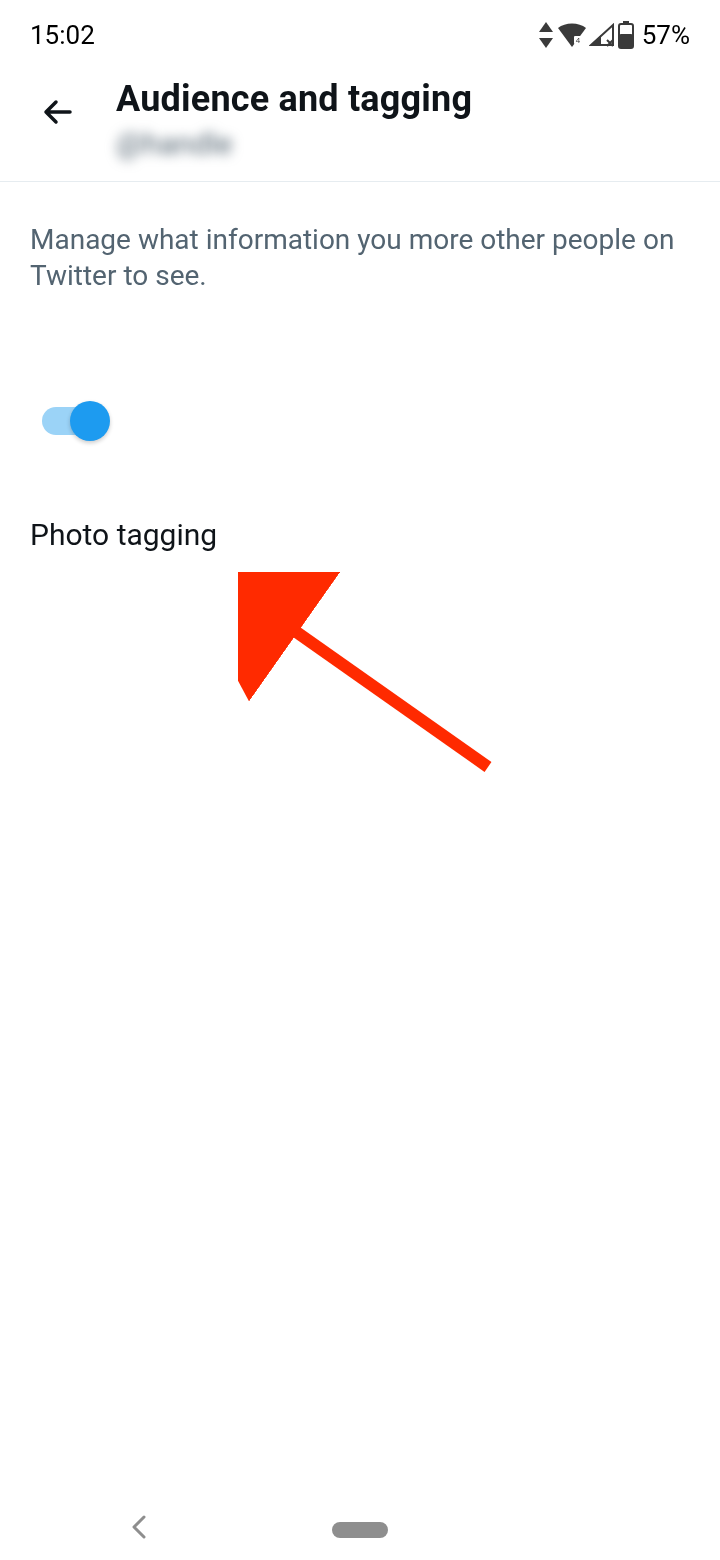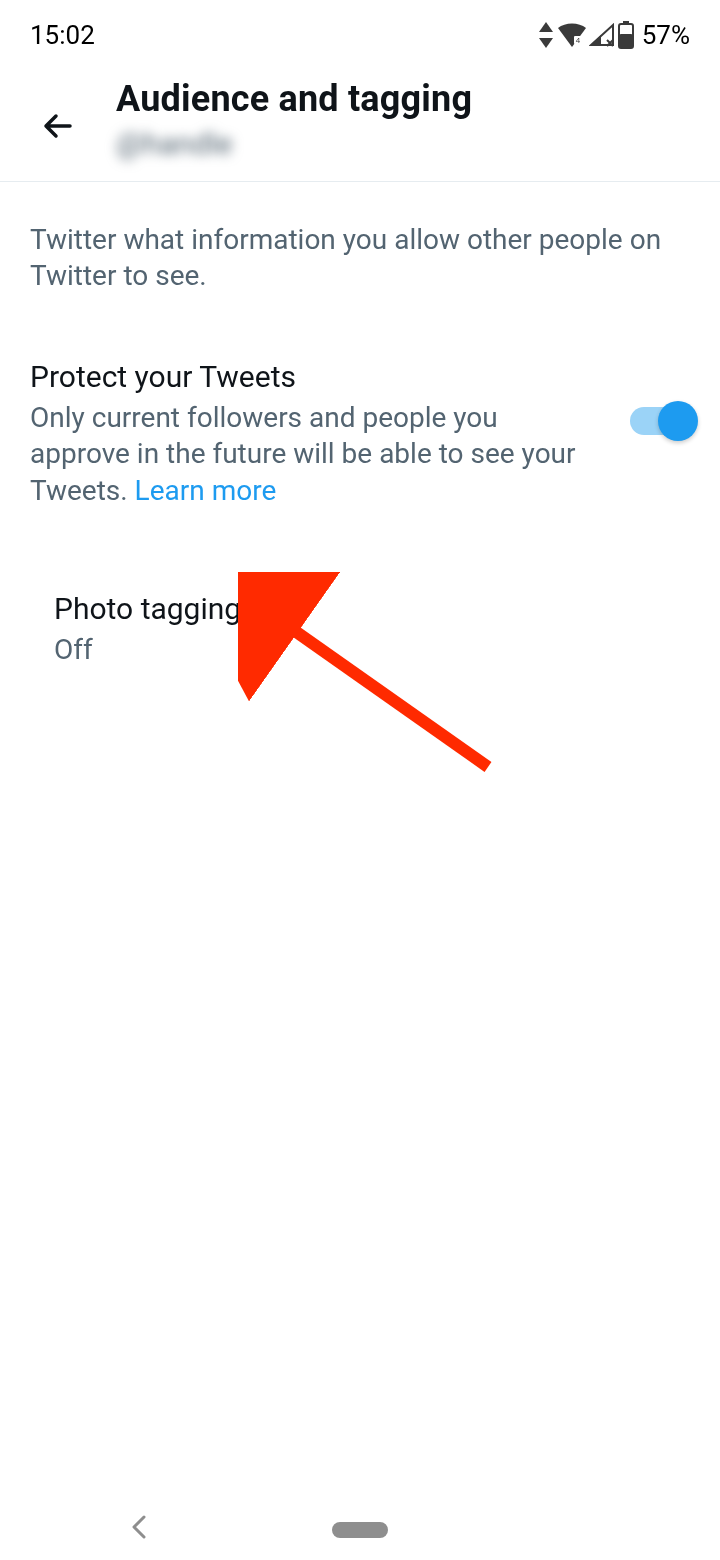--- a/index.html
+++ b/index.html
@@ -23,21 +23,21 @@
     }
     .status-right {
       display: flex;
       align-items: center;
       gap: 2px;
     }
     .status-right svg { display: block; }
     .battery-text { font-size: 26px; margin-left: 5px; }
     .appbar {
       display: flex;
-      align-items: center;
+      align-items: flex-start;
       padding: 18px 20px 20px 36px;
       border-bottom: 1px solid #e6ecf0;
     }
     .back-btn {
       width: 44px; height: 44px;
       margin-top: 12px;
       margin-right: 36px;
       display: flex; align-items: center; justify-content: center;
       flex-shrink: 0;
     }
@@ -95,21 +95,21 @@
       border-radius: 14px;
     }
     .switch-knob {
       position: absolute;
       top: -6px; right: -8px;
       width: 40px; height: 40px;
       border-radius: 50%;
       background: #1d9bf0;
       box-shadow: 0 2px 4px rgba(0,0,0,0.2);
     }
-    .item2 { padding-top: 54px; margin-left: 24px; }
+    .item2 { padding-top: 54px; }
     .annot-arrow {
       position: absolute;
       left: 238px; top: 572px;
       pointer-events: none;
     }
     .navbar {
       position: absolute;
       bottom: 0; left: 0; right: 0;
       height: 60px;
       display: flex;
@@ -162,40 +162,33 @@
     <svg width="40" height="40" viewBox="0 0 40 40">
         <path d="M32 20 H8 M8 20 L18 10 M8 20 L18 30" stroke="#0f1419" stroke-width="3.5" fill="none" stroke-linecap="round" stroke-linejoin="round"></path>
       </svg>
   </div>
   <div class="appbar-titles">
     <div class="appbar-title">Audience and tagging</div>
     <div class="appbar-sub">@handle</div>
   </div>
 </div>
 
-<div class="section-desc">Twitter what information you allow other people on Twitter to see.</div>
+<div class="section-desc">Manage what information you more other people on Twitter to see.</div>
 
 <div class="item">
-  <div class="item-texts">
-    <div class="item-title">Protect your Tweets</div>
-    <div class="item-desc">
-      <span>Only current followers and people you approve in the future will be able to see your Tweets. </span><a class="learn-more">Learn more</a>
-    </div>
-  </div>
   <div class="switch-wrap">
     <div class="switch">
       <div class="switch-knob"></div>
     </div>
   </div>
 </div>
 
 <div class="item item2">
   <div class="item-texts">
     <div class="item-title">Photo tagging</div>
-    <div class="item-desc">Off</div>
   </div>
 </div>
 
 <svg class="annot-arrow" width="270" height="220" viewBox="0 0 270 220">
   <defs>
     <marker id="ah" markerWidth="14" markerHeight="14" refX="3" refY="7" orient="auto">
       <polygon points="0,0 14,7 0,14" fill="#ff2a00"></polygon>
     </marker>
   </defs>
   <line x1="250" y1="195" x2="30" y2="40" stroke="#ff2a00" stroke-width="12" marker-end="url(#ah)"></line>

